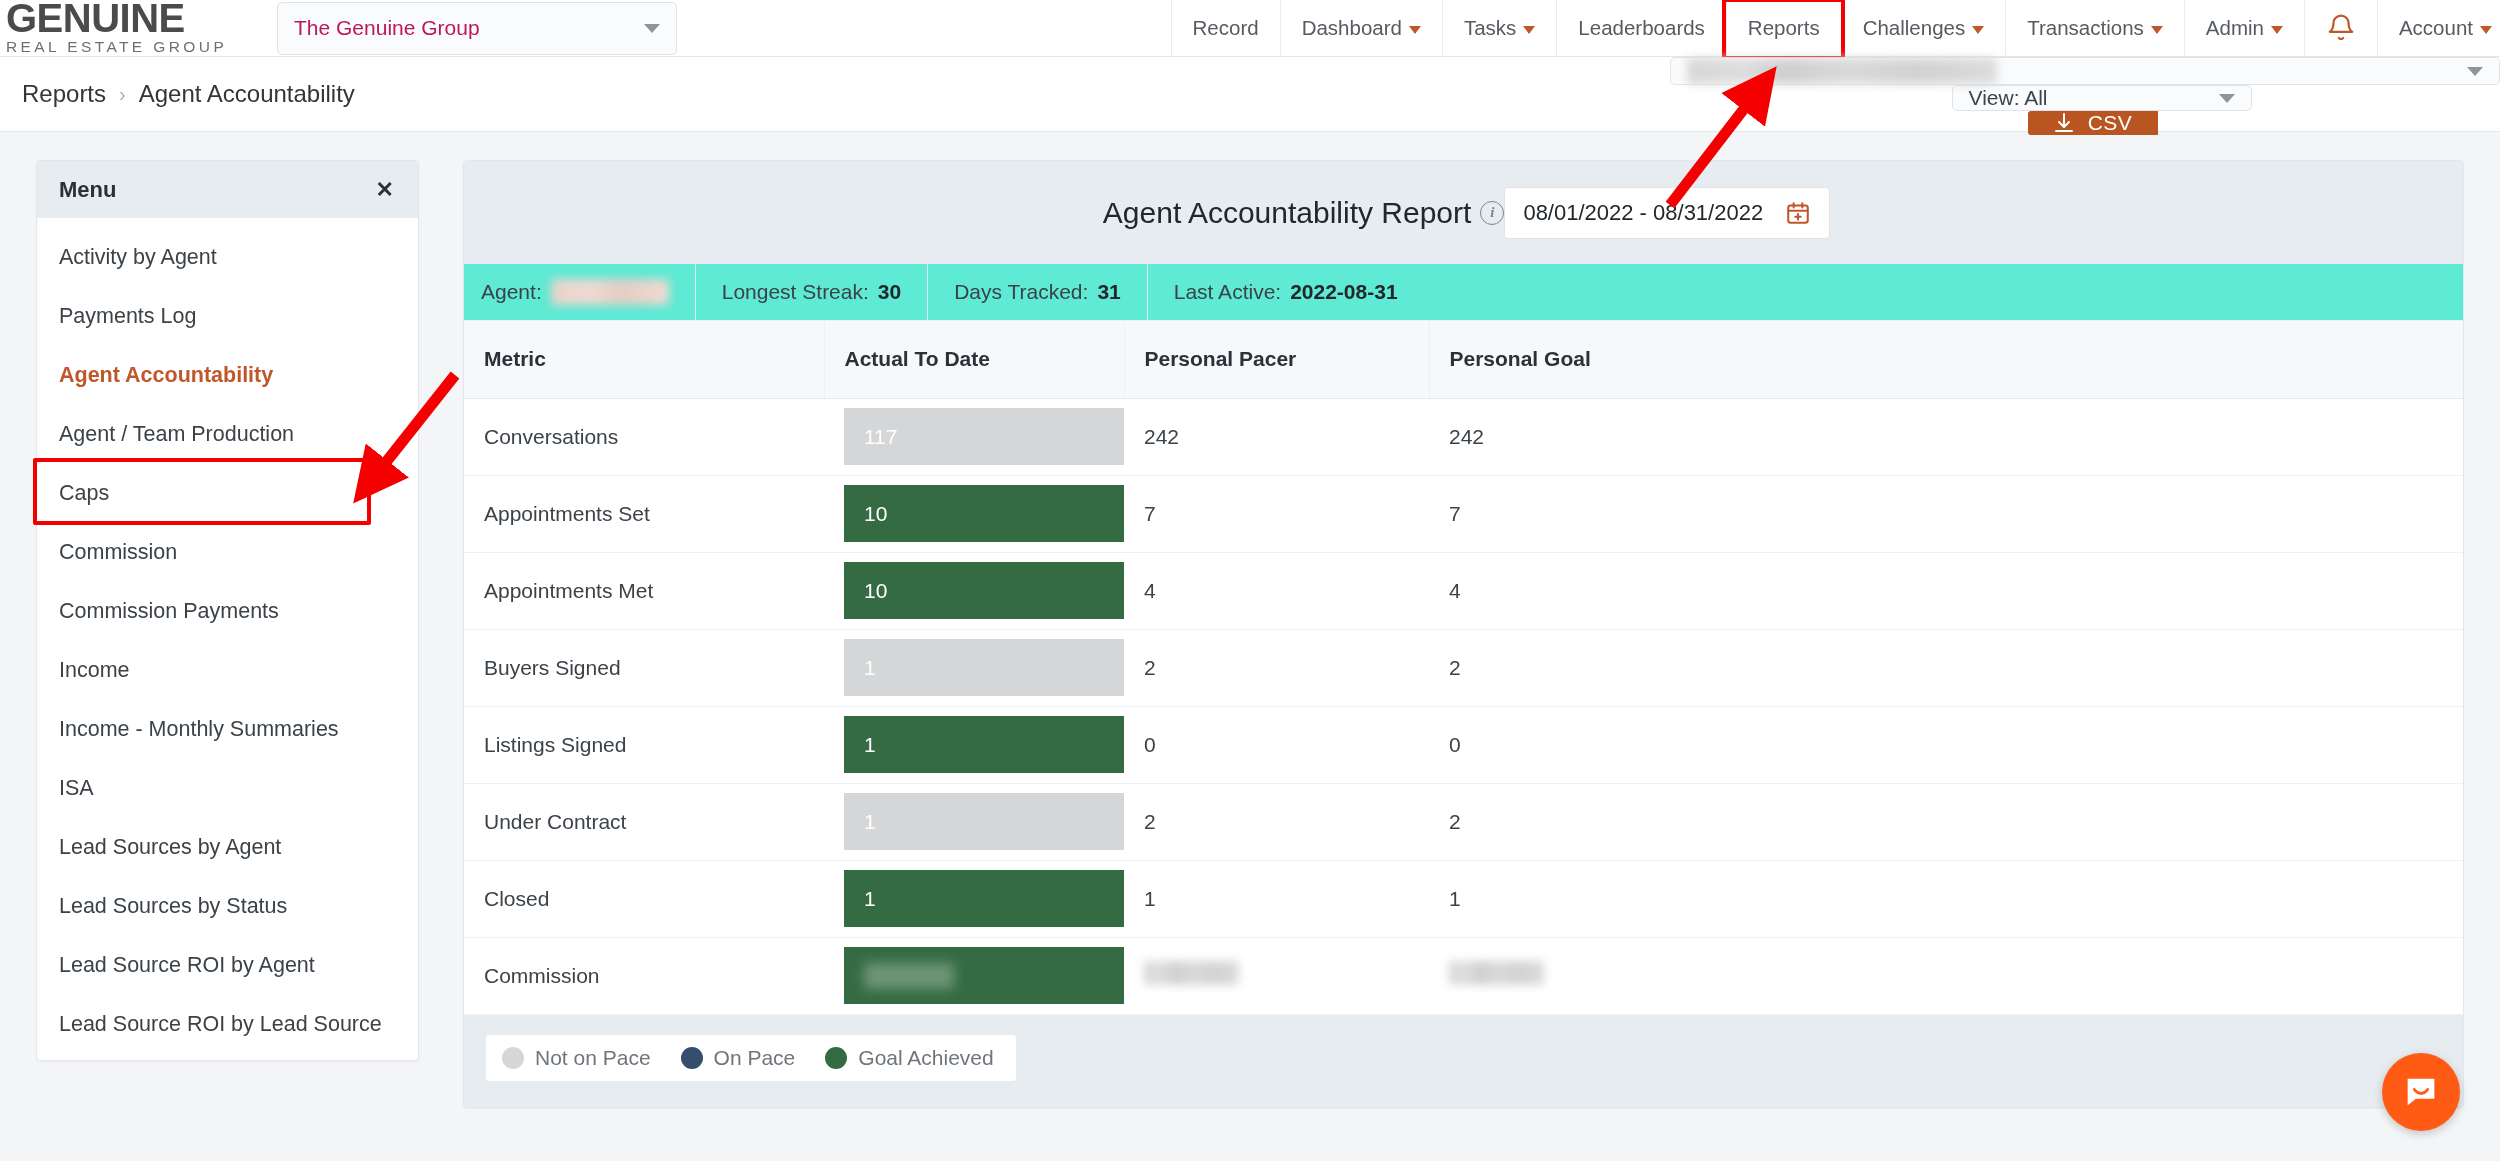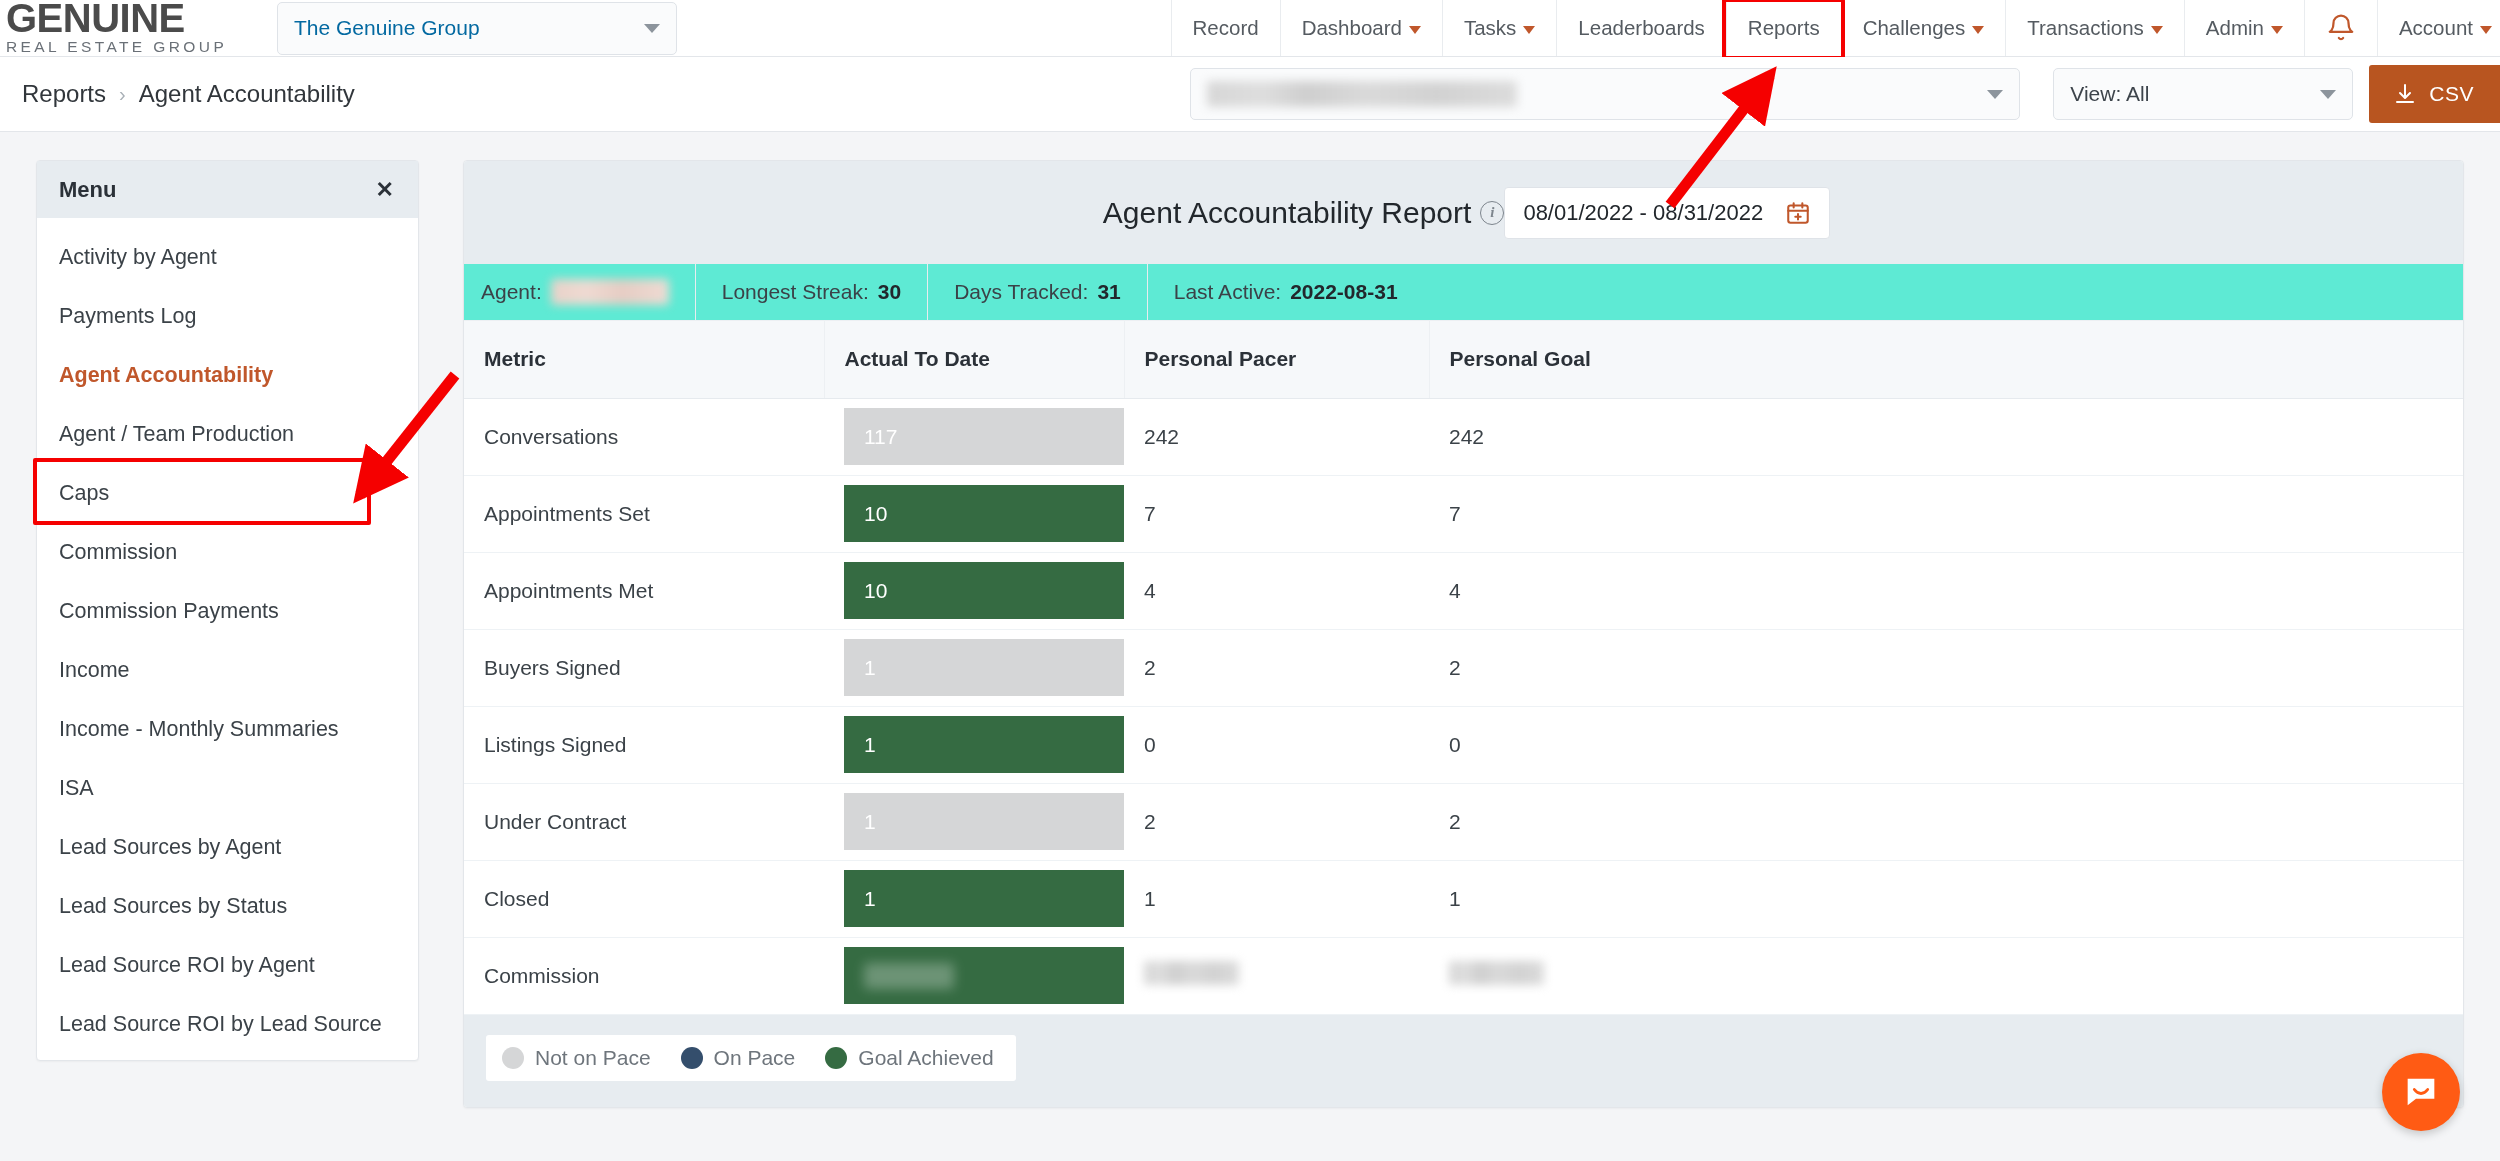--- a/index.html
+++ b/index.html
@@ -33,21 +33,21 @@
     line-height: 1.3; font-weight: 400;
   }
   .org-select {
     align-self: center;
     width: 400px; height: 53px;
     border: 1px solid #dfe3e8; border-radius: 5px;
     background: #fafbfc;
     display: flex; align-items: center; justify-content: space-between;
     padding: 0 16px; margin-left: 22px; flex: none;
   }
-  .org-select span.label { color: #0369a1; font-size: 21px; }
+  .org-select span.label { color: #be185d; font-size: 21px; }
   .caret-gray {
     width: 0; height: 0;
     border-left: 8px solid transparent; border-right: 8px solid transparent;
     border-top: 9px solid #8c949c;
   }
   .nav-spacer { flex: 1 1 auto; }
   .nav {
     display: flex; align-items: stretch; flex: none;
   }
   .nav-item {
@@ -84,21 +84,21 @@
     display: flex; align-items: center;
     position: relative;
   }
   .crumbs {
     display: flex; align-items: center; gap: 13px;
     padding-left: 22px; font-size: 24px; color: #31363b;
   }
   .crumb-sep { color: #a9b0b7; font-size: 20px; }
   .subbar-right {
     position: absolute; right: 0; top: 0; height: 100%;
-    display: flex; align-items: center; gap: 0;
+    display: flex; align-items: center; gap: 0; flex-direction: column;
   }
   .agent-select {
     width: 830px; height: 52px;
     border: 1px solid #dfe3e8; border-radius: 5px; background: #fafbfc;
     display: flex; align-items: center; justify-content: space-between;
     padding: 0 16px;
   }
   .redact {
     background: linear-gradient(90deg,#d7d7d7 0%,#dedede 18%,#cfcfcf 32%,#dadada 52%,#d2d2d2 74%,#dcdcdc 100%);
     filter: blur(5px);

